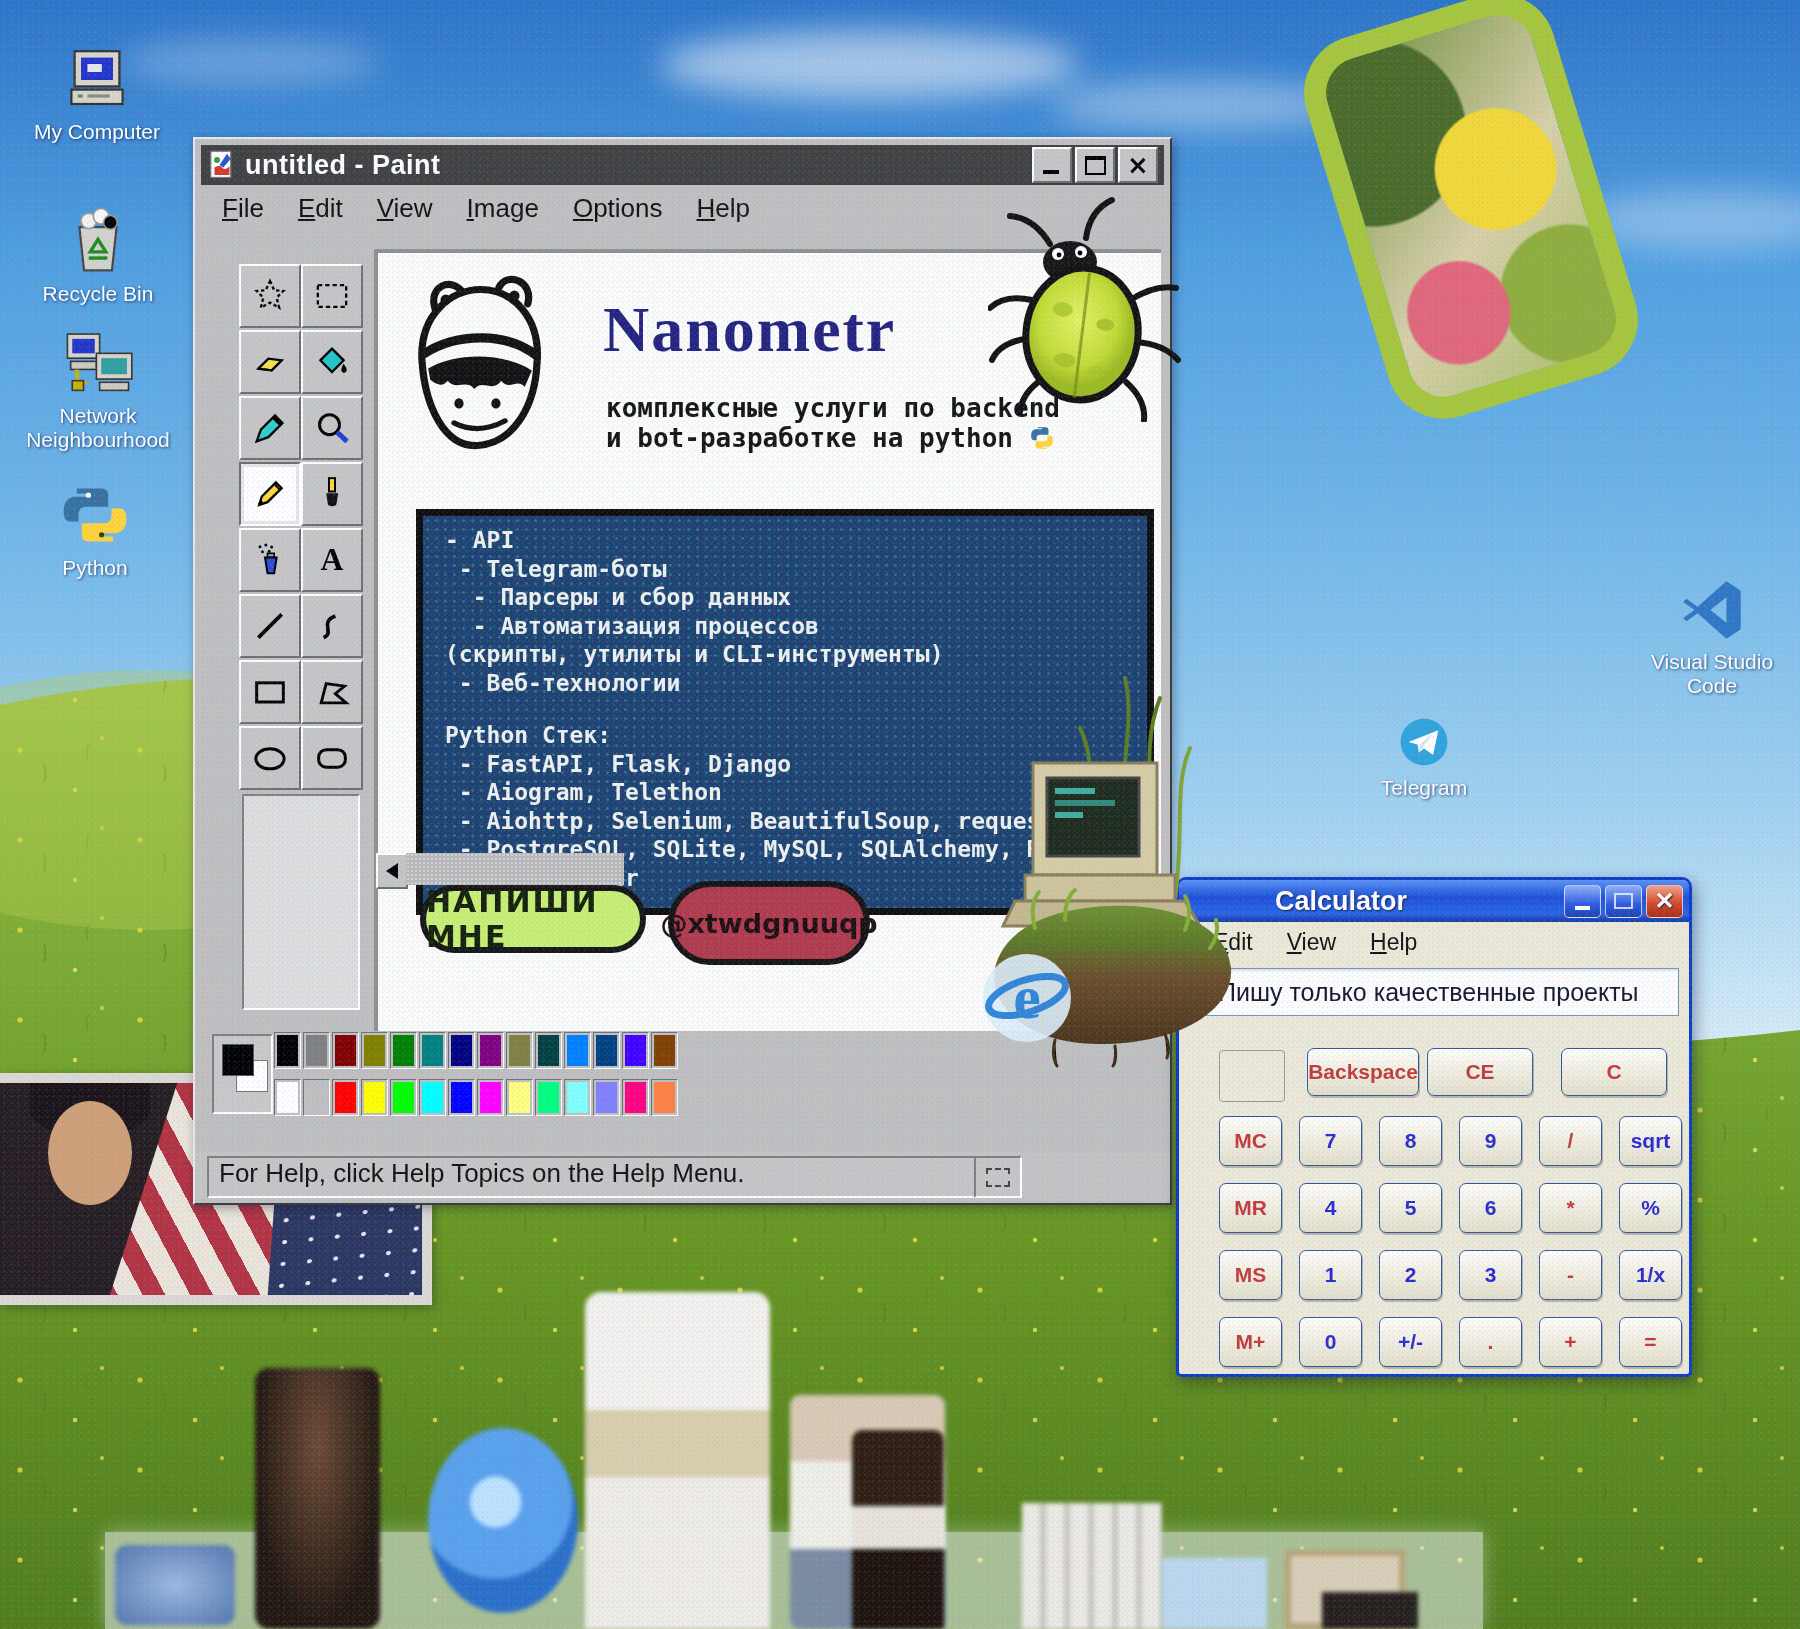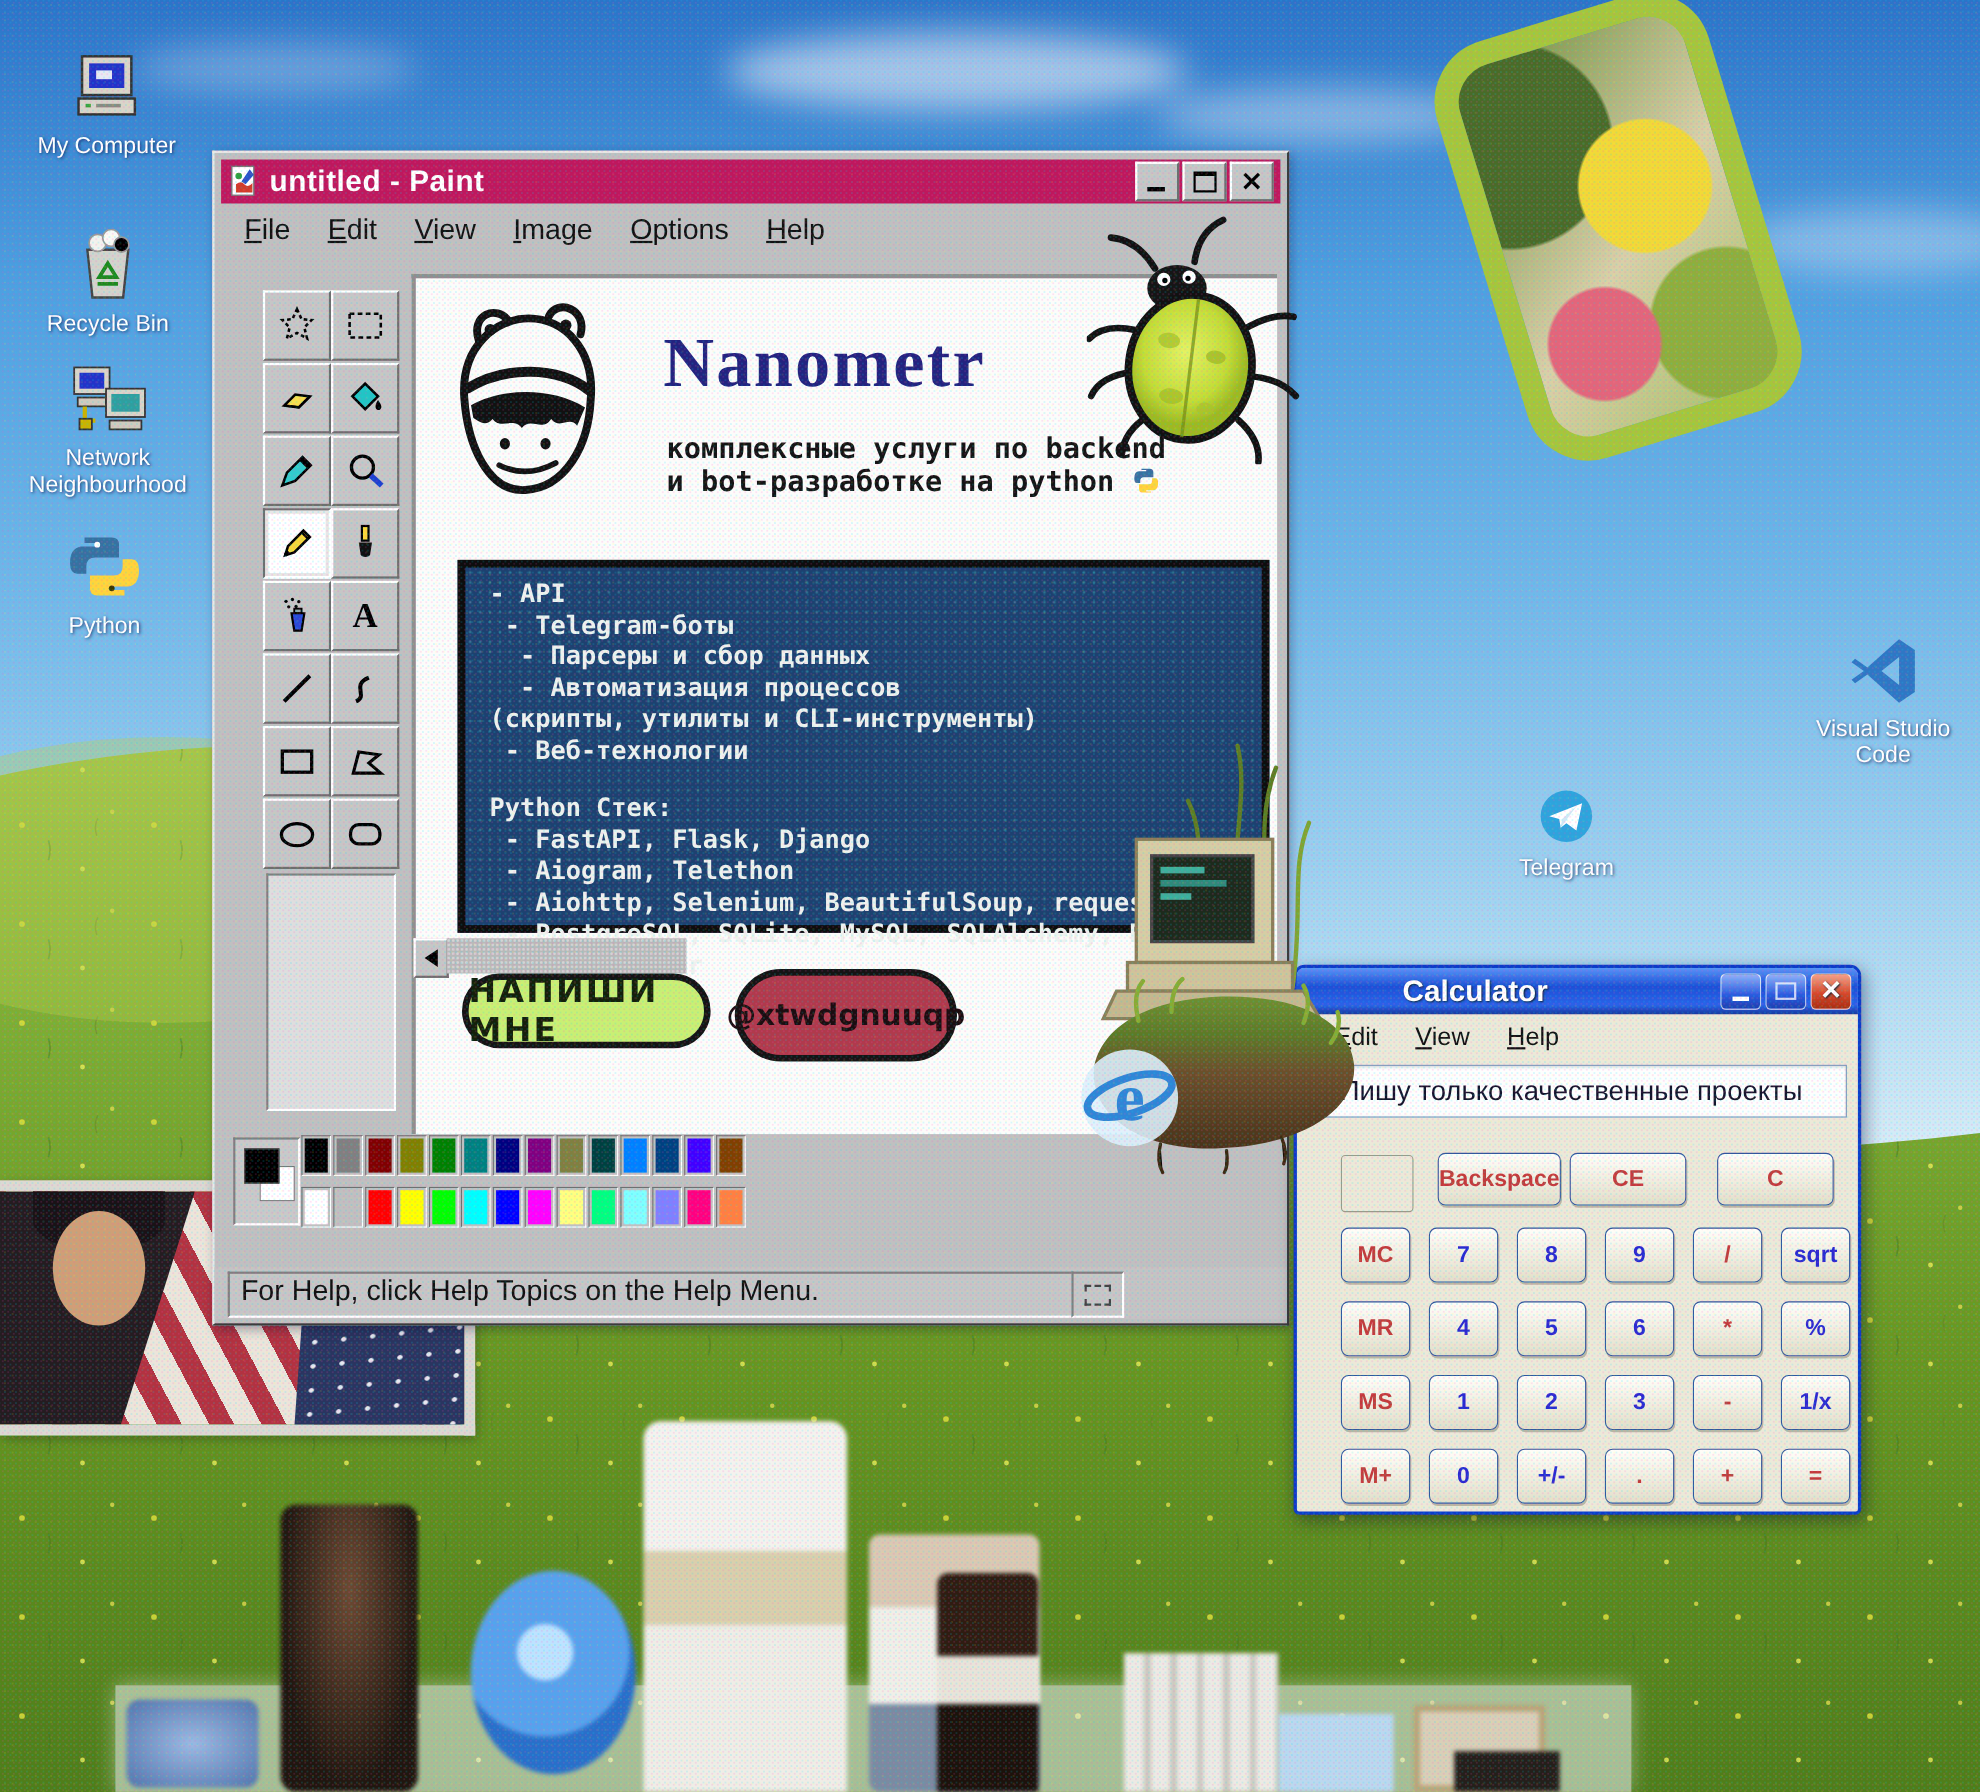--- a/index.html
+++ b/index.html
@@ -38,21 +38,21 @@
     display:flex;align-items:center;justify-content:center;}
   .tool.selected{background:#fff;border-color:#6e6e6e #fff #fff #6e6e6e;box-shadow:inset 0 0 0 3px #e7e7e7;}
   #tool-extra{position:absolute;left:47px;top:655px;width:114px;height:212px;background:#dedede;}
   #paint-canvas{position:absolute;left:179px;top:110px;width:783px;height:778px;background:#fcfcfa;
     border-top:4px solid #8f8f8f;border-left:4px solid #8f8f8f;}
   .brand{position:absolute;left:225px;top:40px;font-family:Liberation Serif, serif;font-weight:bold;
     font-size:64px;letter-spacing:2px;color:#23237f;}
   .subtitle{position:absolute;left:228px;top:140px;font-family:"DejaVu Sans Mono",monospace;font-weight:bold;
     font-size:26px;line-height:30px;color:#141414;}
   .pylogo{display:inline-block;vertical-align:-4px;}
-  #bluebox{position:absolute;left:38px;top:256px;width:738px;height:339px;background:#1d4170;
+  #bluebox{position:absolute;left:38px;top:256px;width:738px;height:406px;background:#1d4170;
     border:7px solid #0d0d0d;box-sizing:border-box;padding:10px 0 0 22px;
     background-image:radial-gradient(rgba(60,160,170,.5) 1px,transparent 1.6px);background-size:9px 9px;}
   .pre{white-space:pre;font-family:"DejaVu Sans Mono",monospace;font-weight:bold;color:#eef2ee;
     font-size:23px;line-height:28.5px;margin:0;}
   #stack-title{margin-top:24px;}
   .cta{position:absolute;border:6px solid #141414;border-radius:42px;display:flex;align-items:center;
     justify-content:center;font-family:"DejaVu Sans",sans-serif;font-weight:bold;box-sizing:border-box;}
   #cta-green{left:42px;top:632px;width:226px;height:68px;font-size:30px;letter-spacing:2px;color:#14200a;}
   #cta-red{left:290px;top:628px;width:202px;height:84px;font-size:27px;color:#1c0d10;}
   .scroll-arrow{position:absolute;left:-2px;top:600px;width:28px;height:32px;display:flex;align-items:center;justify-content:center;}
@@ -241,21 +241,21 @@
   <div class="blurit" style="left:585px;top:1292px;width:185px;height:337px;border-radius:16px 16px 0 0;background:linear-gradient(180deg,#f4f2ee 0 35%,#d9cfae 35% 55%,#efede6 55%);"></div>
   <div class="blurit" style="left:790px;top:1395px;width:155px;height:234px;background:linear-gradient(180deg,#d9c9b4 0 28%,#f0efe8 28% 66%,#7b8ba0 66%);border-radius:10px;"></div>
   <div class="blurit" style="left:852px;top:1430px;width:92px;height:199px;border-radius:10px 10px 0 0;background:linear-gradient(180deg,#2e1c12 0 38%,#e8e4da 38% 60%,#1c120b 60%);"></div>
   <div class="blurit" style="left:1022px;top:1503px;width:140px;height:126px;background:repeating-linear-gradient(90deg,#eceae4 0 18px,#c9c7be 18px 24px),#eceae4;"></div>
   <div class="blurit" style="left:1162px;top:1558px;width:105px;height:71px;background:#bcd8ee;"></div>
   <div class="blurit" style="left:1285px;top:1550px;width:120px;height:79px;background:#d9cfb8;border:6px solid #b7a477;box-sizing:border-box;"></div>
   <div class="blurit" style="left:1322px;top:1592px;width:96px;height:37px;background:#241f1a;"></div>
   <div class="blurit" style="left:115px;top:1545px;width:120px;height:80px;background:radial-gradient(#9db9e0,#5374a8);border-radius:12px;"></div>
 
   <div id="paint" class="w95">
-    <div id="paint-titlebar" style="background: #be185d;">
+    <div id="paint-titlebar" style="background: #404040;">
       <svg width="30" height="30" viewBox="0 0 24 24">
         <rect x="3" y="1" width="16" height="21" fill="#fff" stroke="#777"></rect>
         <path d="M6 14 q4-3 6 0 q3 3 6-1 l0 7 l-12 0 z" fill="#d23b2a"></path>
         <path d="M16 3 l3 4 -6 7 -3-2 z" fill="#2a52c8"></path>
           <circle cx="8" cy="8" r="2.4" fill="#2fa040"></circle>
       </svg>
       <span id="paint-title">untitled - Paint</span>
       <span class="tb-sp"></span>
       <span class="w95btn raised">
           <span class="g-min"></span>

